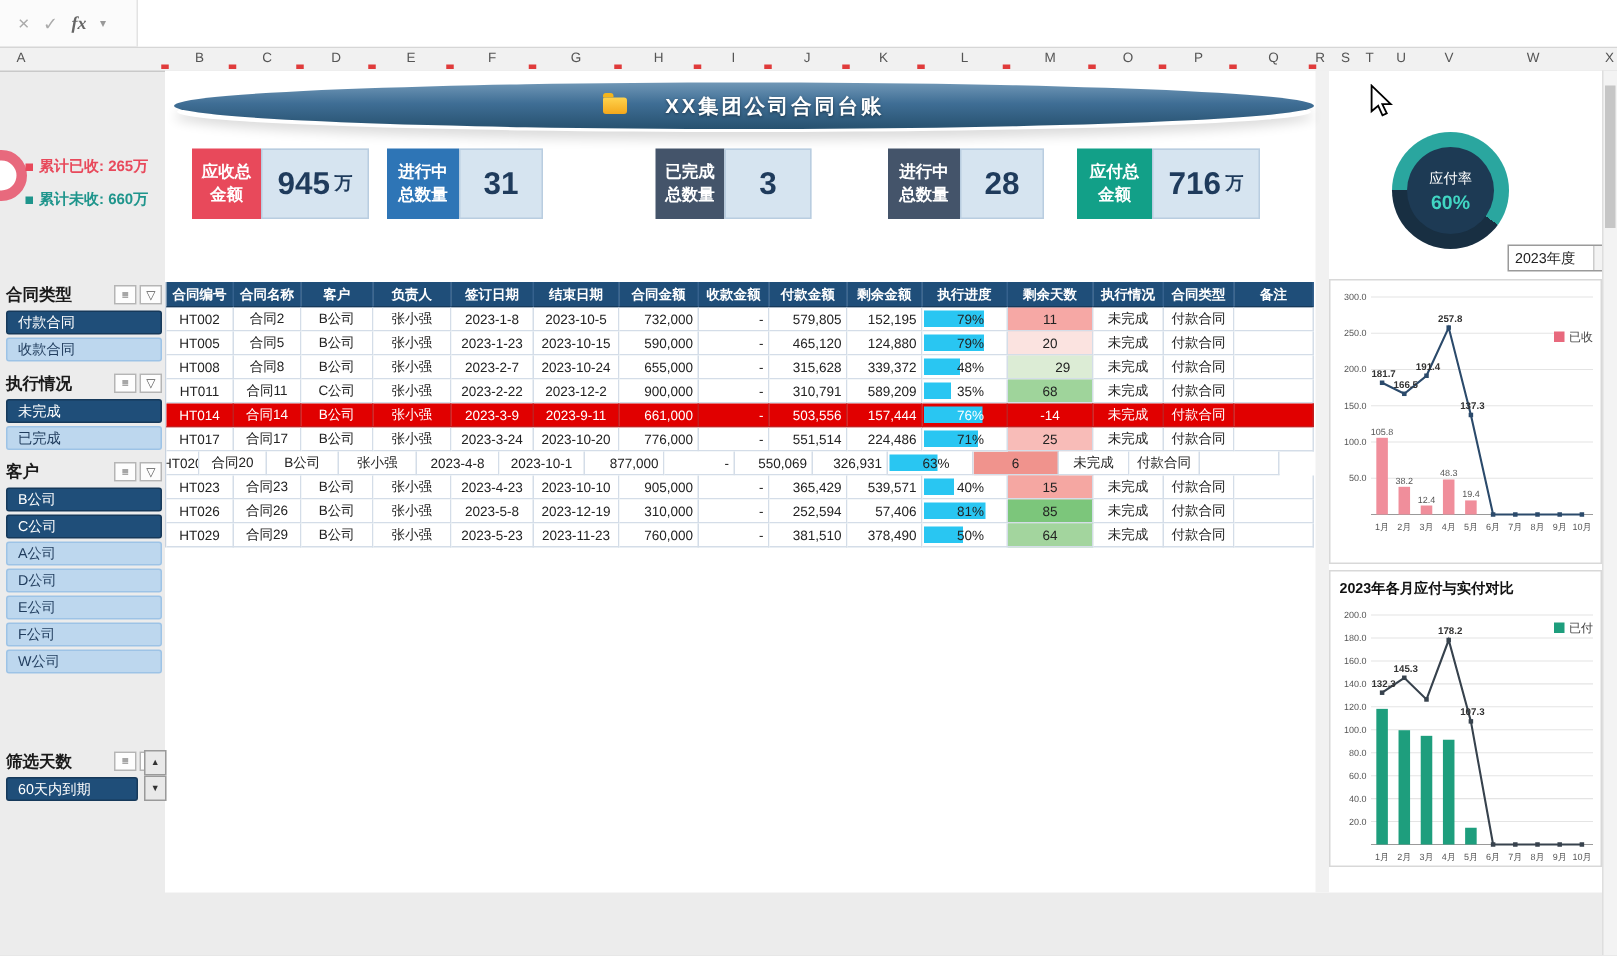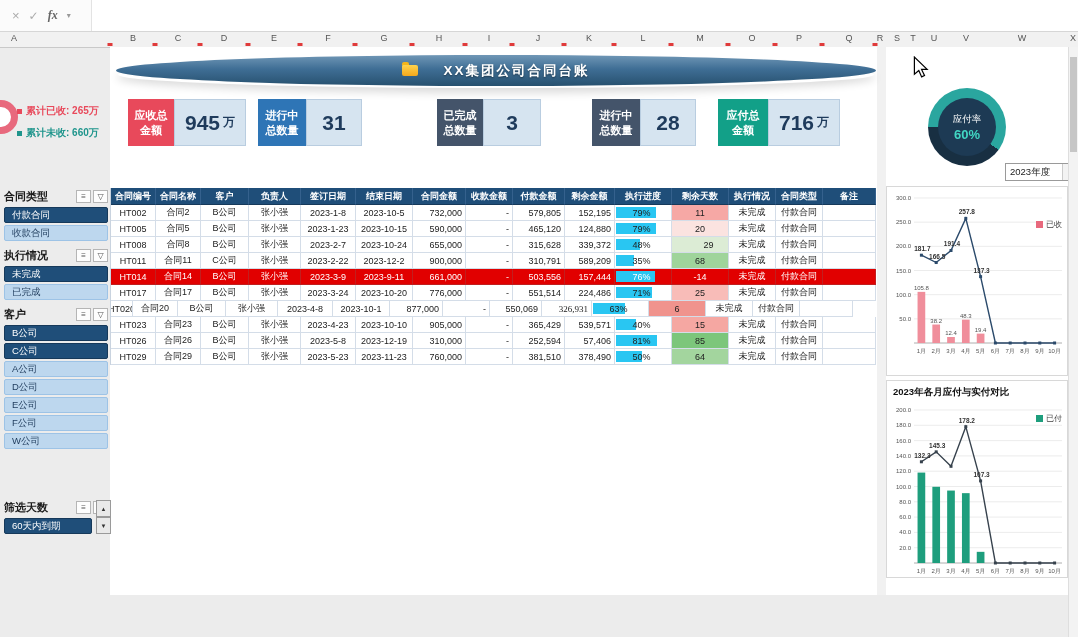--- a/index.html
+++ b/index.html
@@ -88,21 +88,21 @@
   
   .ctable{position:absolute;left:110px;top:141px;width:765px;font-size:9px;color:#222;
           border-left:1px solid #c9d3df;box-sizing:content-box;}
   .trow{display:flex;}
   .tcell{box-sizing:border-box;border-right:1px solid #d4dde8;border-bottom:1px solid #d4dde8;
          display:flex;align-items:center;justify-content:center;overflow:hidden;white-space:nowrap;
          height:16px;background:#fff;}
   .thead .tcell{height:17px;background:#1f4e79;color:#fff;font-weight:bold;
                 border-right:1px solid #35618d;border-bottom:1px solid #16395a;}
   .tcell.num{justify-content:flex-end;padding-right:3px;}
-  .progress-wrap{position:relative;padding-right:3px;}
+  .progress-wrap{position:relative;justify-content:flex-end;padding-right:15px;}
   .pbar{position:absolute;left:1px;top:2px;bottom:2px;background:#29c6f2;}
   .ptext{position:relative;z-index:1;}
   .trow.hl .tcell{background:#e10000;color:#fff;border-right-color:#c11f1f;border-bottom-color:#c11f1f;}
 
   
   .chart-box{position:absolute;left:886px;width:182px;background:#fff;border:1px solid #d8d8d8;box-sizing:border-box;}
   #chart1{top:139px;height:190px;}
   #chart2{top:333px;height:198px;}
   .chart-title{font-size:9.5px;font-weight:bold;padding:5px 6px 0 6px;color:#111;white-space:nowrap;overflow:hidden;}
   .chart-legend{position:absolute;right:5px;top:5px;display:flex;align-items:center;gap:3px;font-size:8px;color:#444;background:#fff;margin-top:27px;}
@@ -403,21 +403,21 @@
         <div class="trow">
           <div class="tcell" style="width: 22px;">HT020</div>
           <div class="tcell" style="width: 45px;">合同20</div>
           <div class="tcell" style="width: 48px;">B公司</div>
           <div class="tcell" style="width: 52px;">张小强</div>
           <div class="tcell" style="width: 55px;">2023-4-8</div>
           <div class="tcell" style="width: 57px;">2023-10-1</div>
           <div class="tcell num" style="width: 53px;">877,000</div>
           <div class="tcell num" style="width: 47px;">-</div>
           <div class="tcell num" style="width: 52px;">550,069</div>
-          <div class="tcell num" style="width: 50px; font-family: Liberation Serif, serif;">326,931</div>
+          <div class="tcell num" style="width: 50px;">326,931</div>
           <div class="tcell progress-wrap" style="width: 57px;">
             <div class="pbar" style="width: 32px;"></div>
             <span class="ptext">63%</span>
           </div>
           <div class="tcell" style="width: 57px; background: rgb(240, 147, 141);">6</div>
           <div class="tcell" style="width: 47px;">未完成</div>
           <div class="tcell" style="width: 47px;">付款合同</div>
           <div class="tcell" style="width: 53px;"></div>
         </div>
         <div class="trow">

